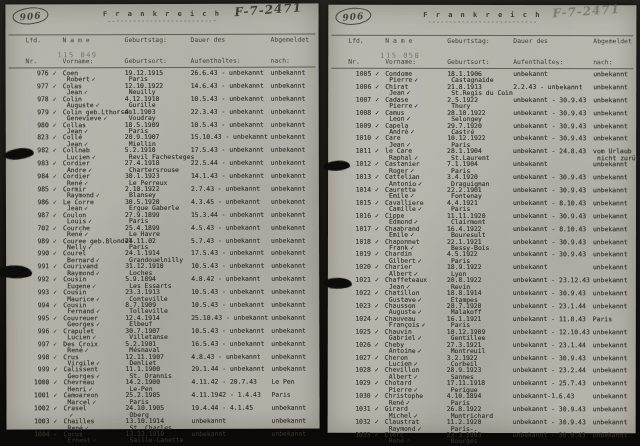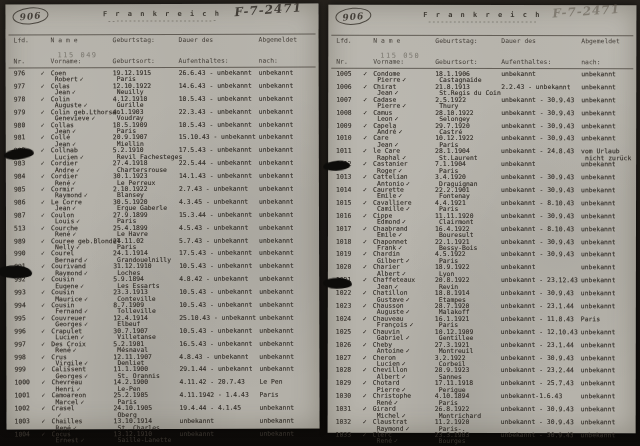--- a/index.html
+++ b/index.html
@@ -50,32 +50,32 @@
     font-family:"DejaVu Serif","Liberation Serif",serif; font-style:italic; font-weight:600;
     font-size:12px; transform:rotate(-4deg); color:rgba(48,44,38,.85); letter-spacing:1px;
   }
   .page-r .hand-ref { color:rgba(92,86,74,.55); }
 
   .rule { border-top:1px solid rgba(62,57,50,.7); margin:0 3px; }
 
   .hdr, .entry {
     display:grid;
     grid-template-columns:26px 11px 62px 66px 80px 1fr;
-    padding-left:8px; padding-right:3px;
+    padding-left:20px; padding-right:3px;
   }
   .hdr { font-size:6.4px; line-height:7px; padding-top:2px; padding-bottom:2px; color:rgba(55,50,44,.9); }
   .hdr .h2 { display:block;margin-top:14px; }
 
   .entries { padding-top:2px; }
   .entry {
     height:12.9px; font-size:6.4px; line-height:6.45px; white-space:nowrap;
     color:rgba(52,48,42,.92); overflow:visible;
     text-shadow:0 0 .4px rgba(52,48,42,.55);
   }
-  .c-nr { text-align:left; padding-right:3px; }
+  .c-nr { text-align:right; padding-right:3px; }
   .c-check { padding-left:1px; }
   .l2 { display:block; padding-left:4px; }
   .chk2 { margin-left:2px; }
   .c-name,.c-birth,.c-dep { overflow:visible; }
 
   .blot {
     position:absolute; background:#0d0c0a;
     border-radius:60% 45% 55% 50% / 55% 60% 45% 50%;
     filter:blur(.4px); z-index:3;
   }
@@ -142,21 +142,21 @@
       </div>
       <div class="entry">
         <span class="c-nr">980</span>
         <span class="c-check">✓</span>
         <span class="c-name"><span class="l1">Collas</span><span class="l2">Jean<span class="chk2">✓</span></span></span>
         <span class="c-birth"><span class="l1">18.5.1909</span><span class="l2">Paris</span></span>
         <span class="c-dur">10.5.43 - unbekannt</span>
         <span class="c-dep"><span class="l1">unbekannt</span></span>
       </div>
       <div class="entry">
-        <span class="c-nr">981</span>
+        <span class="c-nr">823</span>
         <span class="c-check">✓</span>
         <span class="c-name"><span class="l1">Collé</span><span class="l2">Jean<span class="chk2">✓</span></span></span>
         <span class="c-birth"><span class="l1">20.9.1907</span><span class="l2">Miellin</span></span>
         <span class="c-dur">15.10.43 - unbekannt</span>
         <span class="c-dep"><span class="l1">unbekannt</span></span>
       </div>
       <div class="entry">
         <span class="c-nr">982</span>
         <span class="c-check">✓</span>
         <span class="c-name"><span class="l1">Collnab</span><span class="l2">Lucien<span class="chk2">✓</span></span></span>
@@ -198,21 +198,21 @@
       </div>
       <div class="entry">
         <span class="c-nr">987</span>
         <span class="c-check">✓</span>
         <span class="c-name"><span class="l1">Coulon</span><span class="l2">Louis<span class="chk2">✓</span></span></span>
         <span class="c-birth"><span class="l1">27.9.1899</span><span class="l2">Paris</span></span>
         <span class="c-dur">15.3.44 - unbekannt</span>
         <span class="c-dep"><span class="l1">unbekannt</span></span>
       </div>
       <div class="entry">
-        <span class="c-nr">513</span>
+        <span class="c-nr">702</span>
         <span class="c-check">✓</span>
         <span class="c-name"><span class="l1">Courche</span><span class="l2">René<span class="chk2">✓</span></span></span>
         <span class="c-birth"><span class="l1">25.4.1899</span><span class="l2">Le Havre</span></span>
         <span class="c-dur">4.5.43 - unbekannt</span>
         <span class="c-dep"><span class="l1">unbekannt</span></span>
       </div>
       <div class="entry">
         <span class="c-nr">989</span>
         <span class="c-check">✓</span>
         <span class="c-name"><span class="l1">Couree geb.Blondel</span><span class="l2">Nelly<span class="chk2">✓</span></span></span>

